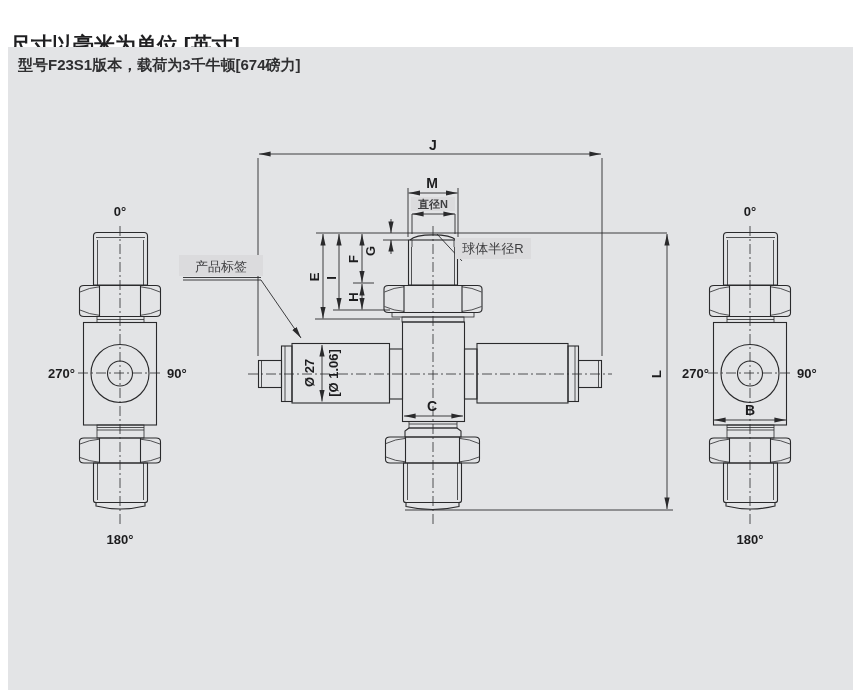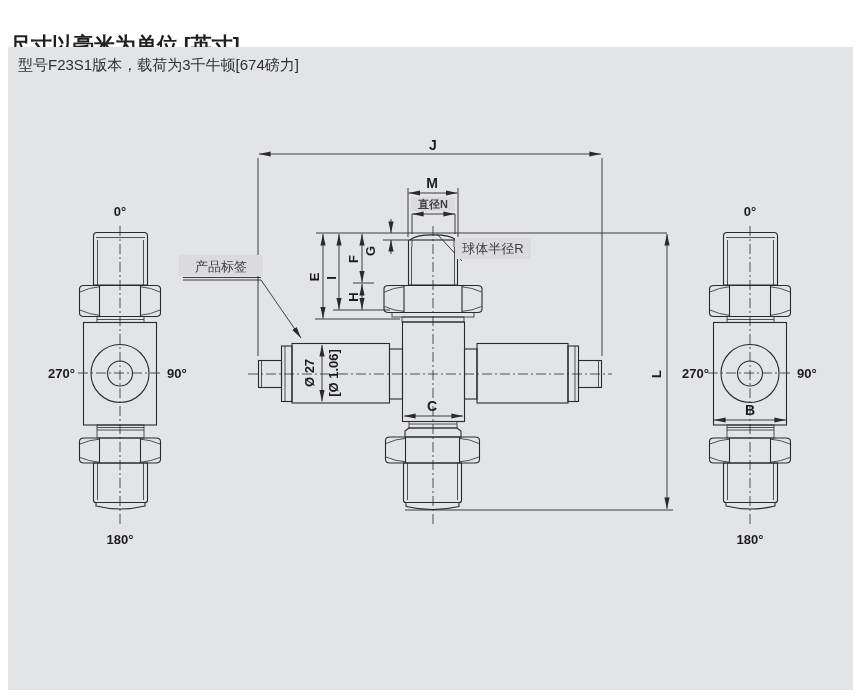--- a/index.html
+++ b/index.html
@@ -1,19 +1,19 @@
 <!DOCTYPE html>
 <html><head>
 <meta charset="utf-8">
 <style>
   html,body{margin:0;padding:0;background:#ffffff;}
   body{width:862px;height:700px;position:relative;font-family:"Liberation Sans","DejaVu Sans",sans-serif;}
   .page-title{position:absolute;left:10px;top:10px;font-size:21px;font-weight:bold;color:#1f1f21;margin-top:21px;}
   .panel{position:absolute;left:8px;top:47px;width:845px;height:643px;background:#e3e4e6;}
-  .model-note{position:absolute;left:18px;top:56px;font-size:15px;font-weight:400;color:#2f2f31;}
+  .model-note{position:absolute;left:18px;top:56px;font-size:15px;font-weight:700;color:#2f2f31;}
   svg{position:absolute;left:0;top:0;}
   .ol{stroke:#2a2a2c;stroke-width:1.1;fill:none;}
   .thin{stroke:#2a2a2c;stroke-width:0.8;fill:none;}
   .dim{stroke:#2a2a2c;stroke-width:0.9;fill:none;}
   .cl{stroke:#2a2a2c;stroke-width:0.8;fill:none;stroke-dasharray:10 3 2 3;}
   .dimtxt{font-size:14px;font-weight:bold;fill:#1c1c1e;}
   .angtxt{font-size:13px;font-weight:bold;fill:#1c1c1e;}
   .sml{font-size:11px;font-weight:600;fill:#3e3e40;}
   .patch{fill:#dbdbdd;}
   .patchtxt{font-size:13px;fill:#3e3e40;}

